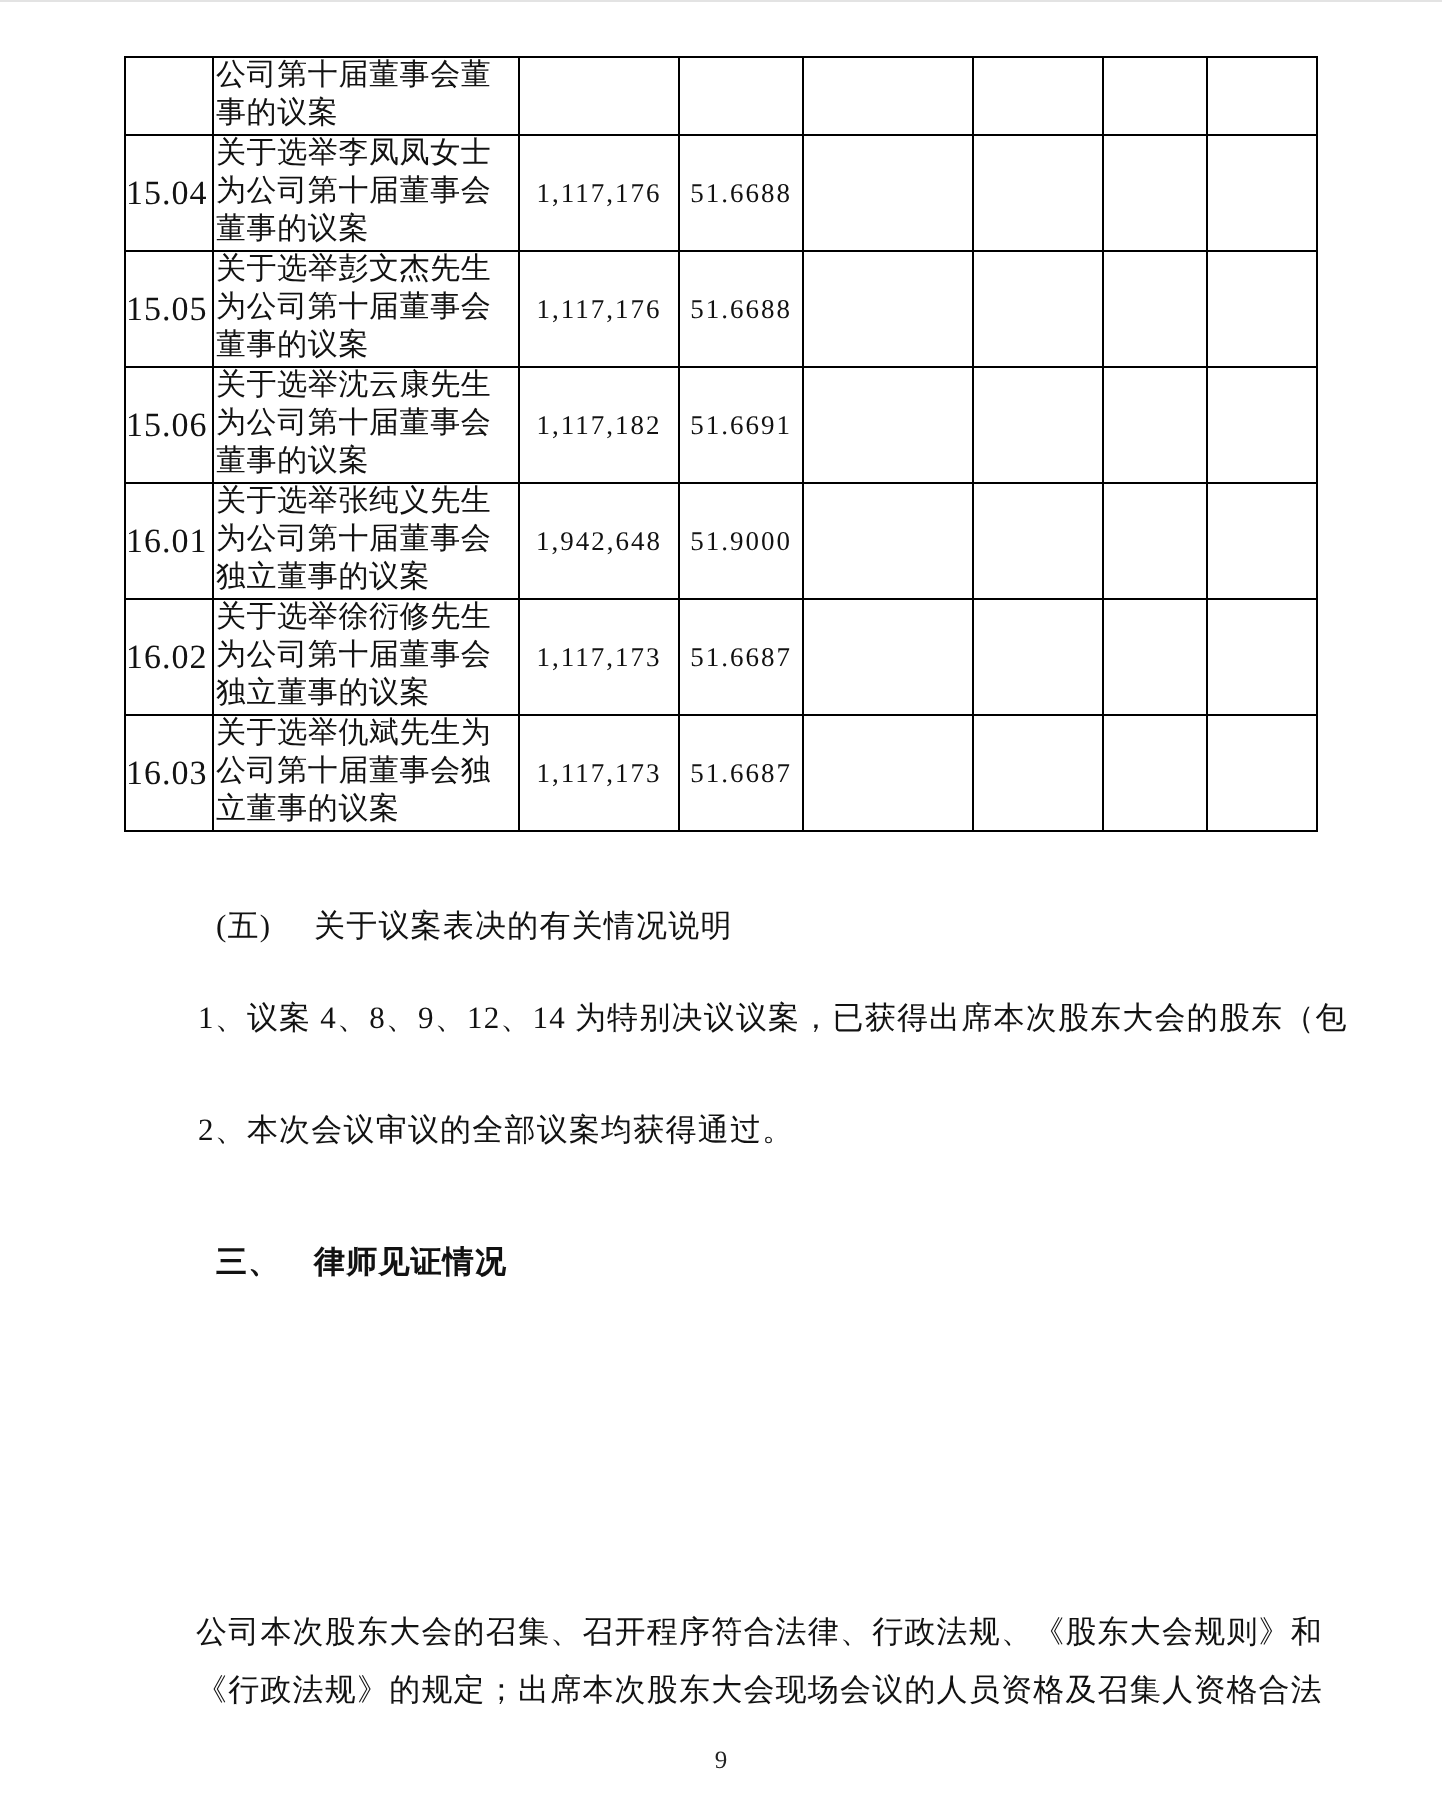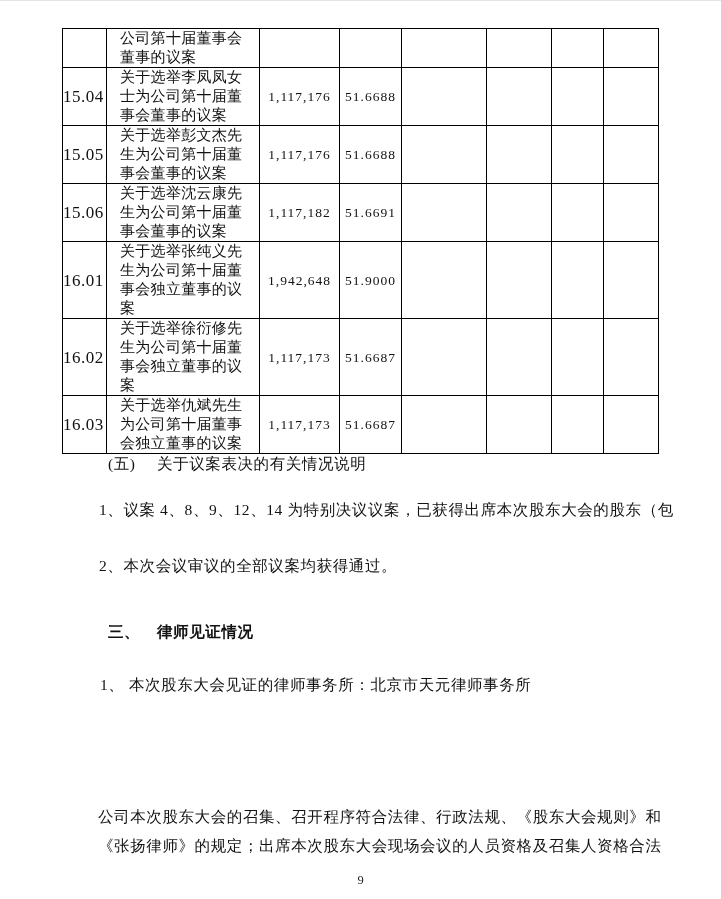--- a/index.html
+++ b/index.html
@@ -24,21 +24,21 @@
     border:1.5px solid #000;
     padding:0;
     font-size:15px;
     line-height:19px;
     vertical-align:middle;
     overflow:hidden;
   }
   .vote-table tr.row-short { height:38px; }
   .vote-table tr.row-tall  { height:58px; }
   .vote-table td.cell-num  { text-align:left; font-size:17px; letter-spacing:0.5px; }
-  .vote-table td.cell-title{ padding:0 13px; letter-spacing:0.3px; }
+  .vote-table td.cell-title{ padding:0 1px; letter-spacing:0.3px; }
   .vote-table td.cell-votes,
   .vote-table td.cell-pct  { text-align:center; font-size:13.5px; letter-spacing:1px; }
 
   
   .tline {
     position:absolute;
     font-size:15.5px;
     letter-spacing:0.6px;
     line-height:28px;
     white-space:nowrap;
@@ -156,24 +156,23 @@
   <div class="tblock" style="top:495px; left:99px;">
     <div class="pline">1、议案 4、8、9、12、14 为特别决议议案，已获得出席本次股东大会的股东（包</div>
   </div>
 
   <div class="tline" style="top:551px; left:99px;">2、本次会议审议的全部议案均获得通过。</div>
 
   <div class="tline bold" style="top:617px; left:108px;">
     <span class="sec-marker">三、</span><span>律师见证情况</span>
   </div>
 
-  <div class="tline" style="top:670px; left:100px;">1、 本次股东大会见证的律师事务所：北京市天元律师事务所</div>
 
 
 
   <div class="tblock opinion-block" style="top:801px; left:98px;">
     <div class="pline">公司本次股东大会的召集、召开程序符合法律、行政法规、《股东大会规则》和</div>
-    <div class="pline">《张扬律师》的规定；出席本次股东大会现场会议的人员资格及召集人资格合法</div>
+    <div class="pline">《行政法规》的规定；出席本次股东大会现场会议的人员资格及召集人资格合法</div>
   </div>
 
   <div class="page-number">9</div>
 
 </div>
 
 </body></html>

